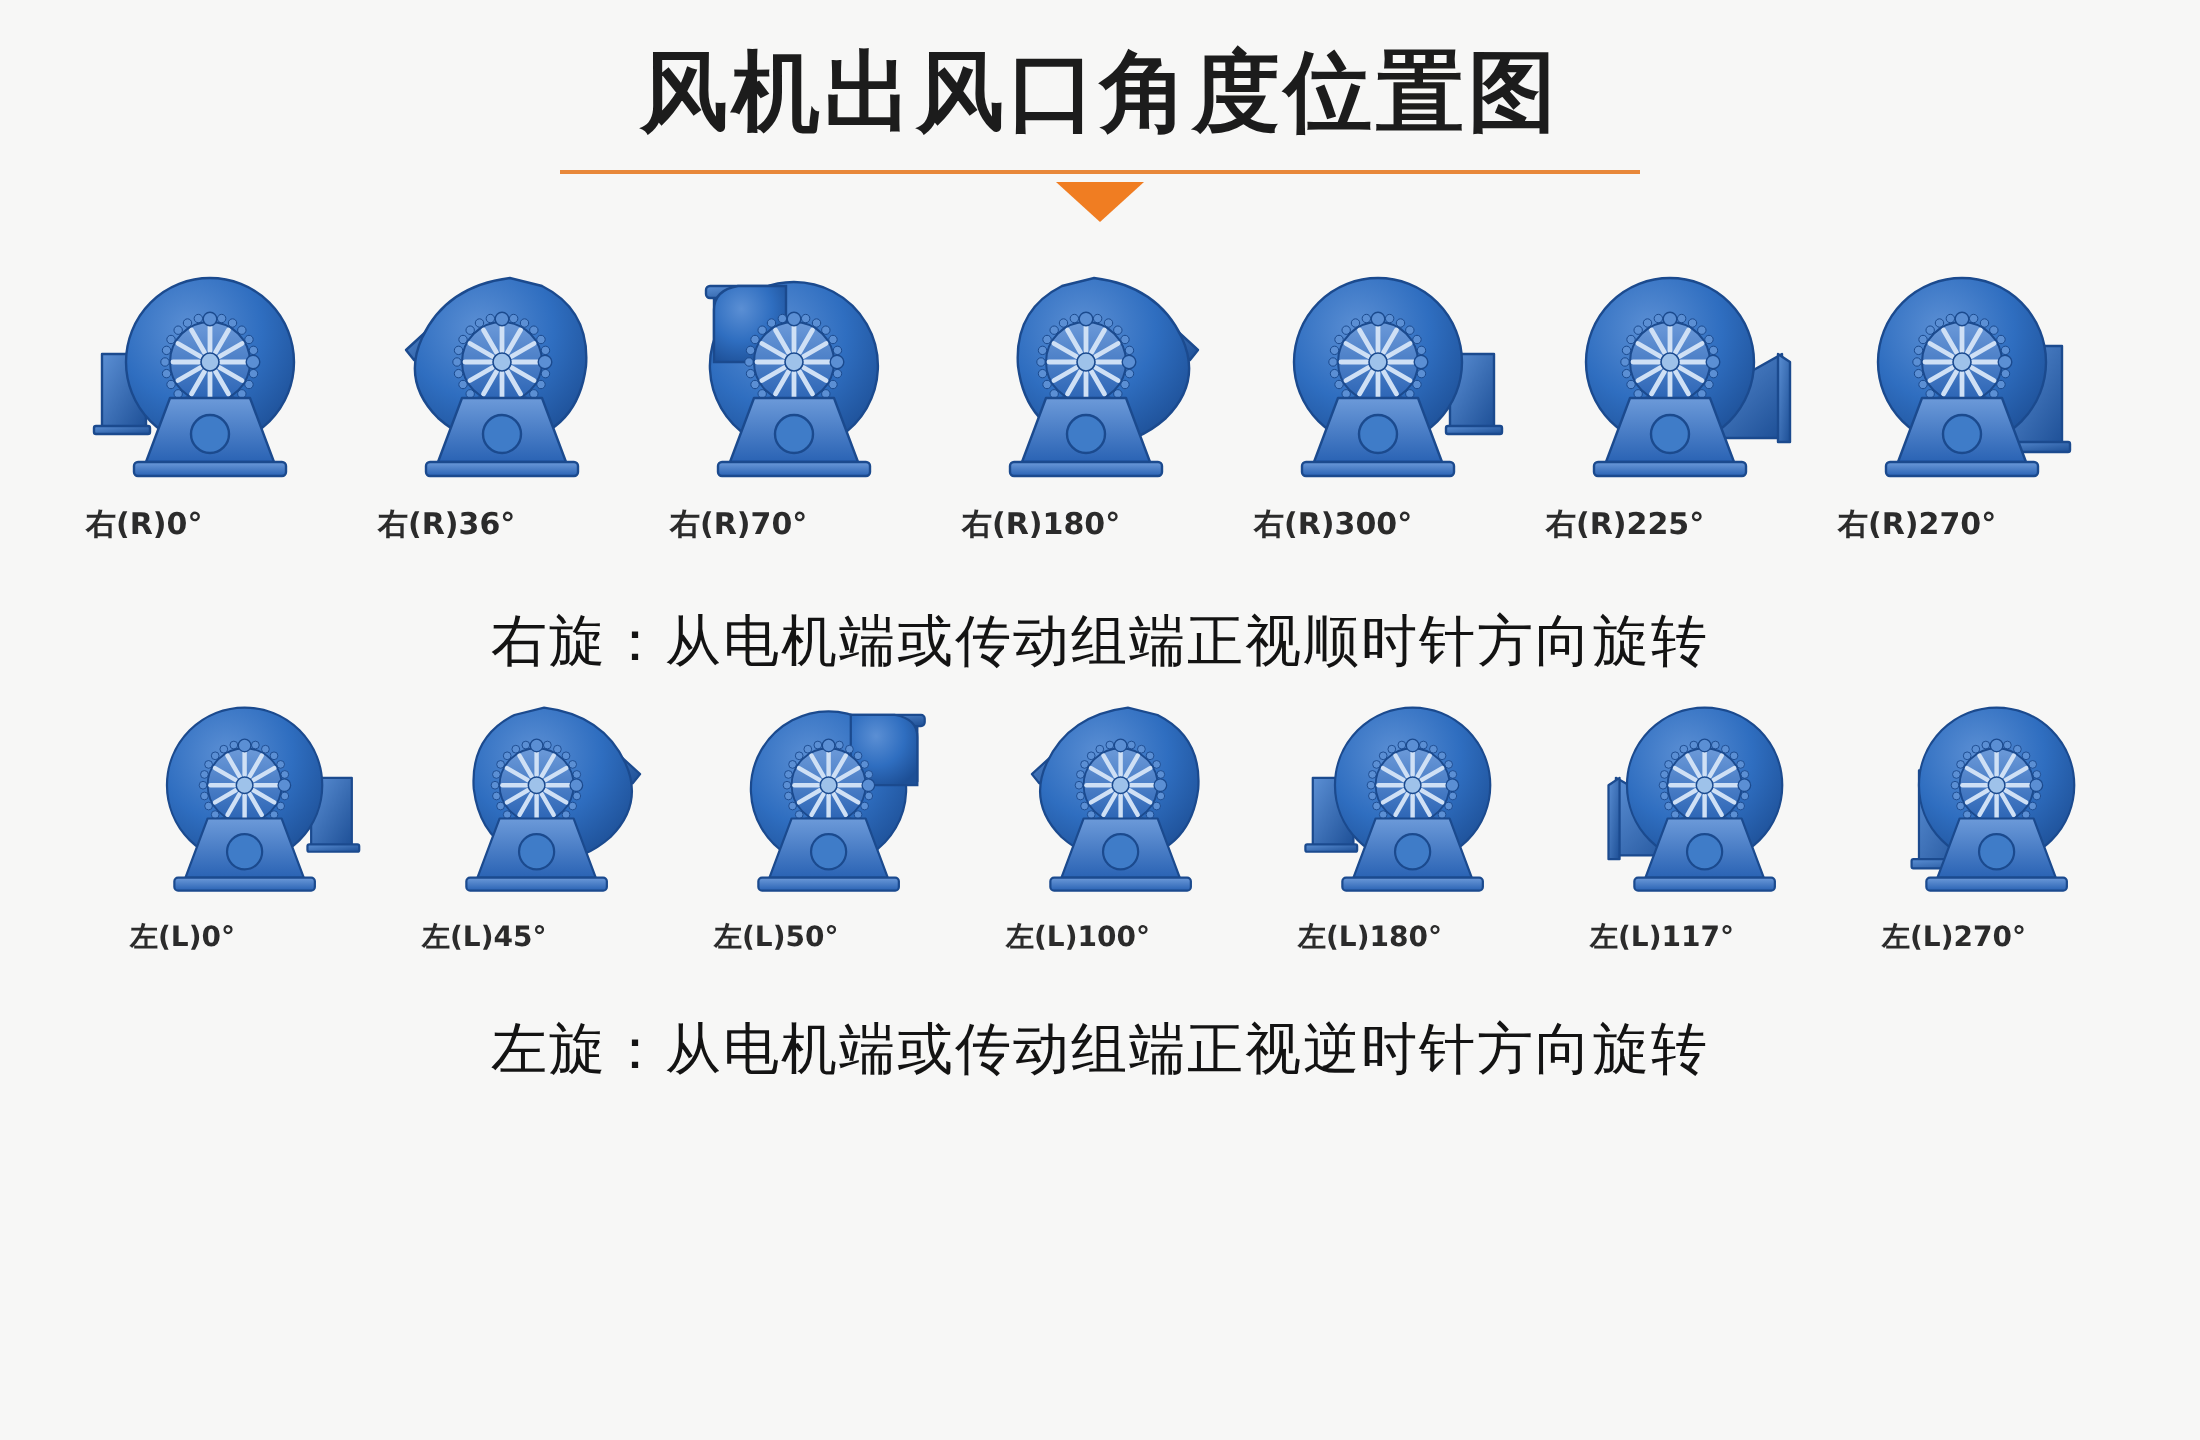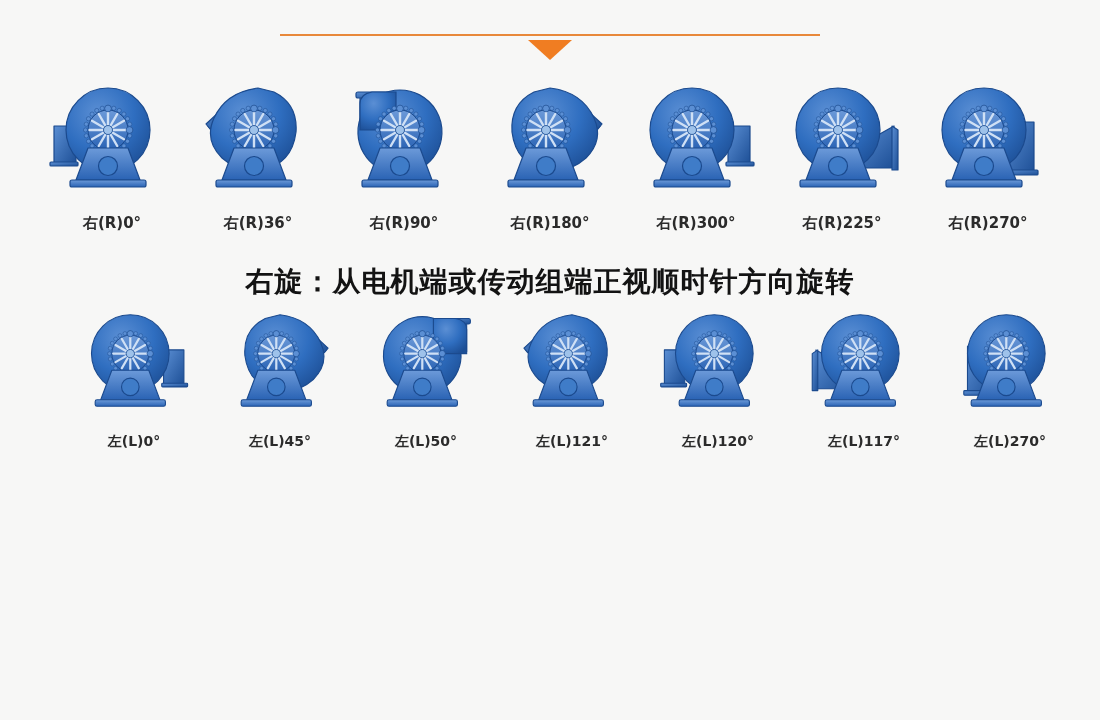--- a/index.html
+++ b/index.html
@@ -33,47 +33,48 @@
 
   
   .fan-row{
     display:flex;justify-content:center;align-items:flex-end;
     gap:8px;
   }
   .row-top{margin-top:22px;}
   .row-bottom{margin-top:8px;margin-left:44px;}
   .fan-cell{
     width:138px;
-    display:flex;flex-direction:column;align-items:center;gap:12px;
+    display:flex;flex-direction:column;
   }
   .fan-art{width:132px;height:112px;display:block;}
   .row-bottom .fan-art{width:122px;height:104px;}
   .fan-label{
     margin-top:8px;font-size:15px;font-weight:700;color:#2b2b2b;
     white-space:nowrap;letter-spacing:0px;
     font-family:"DejaVu Sans","Liberation Sans",sans-serif;
   }
   .row-bottom .fan-label{font-size:14px;}
 
   
   .caption{
     text-align:center;
-    font-size:28px;font-weight:700;color:#131313;
+    font-size:28px;font-weight:400;color:#131313;
     letter-spacing:1px;
     font-family:"DejaVu Sans","Liberation Sans",sans-serif;
   }
   .caption-top{margin-top:30px;}
   .caption-bottom{margin-top:28px;}
 </style>
 </head>
 <body>
 
 <div class="page">
 
   <div class="header">
+    <div class="title">风机出风口角度位置图</div>
     <div class="title-rule"></div>
     <div class="title-caret"></div>
   </div>
 
   <div class="fan-row row-top" id="row-0">
       <div class="fan-cell">
         <svg class="fan-art" viewBox="0 0 132 112" xmlns="http://www.w3.org/2000/svg">
 
   <defs>
     <radialGradient id="g0_0" cx="38%" cy="30%" r="78%">
@@ -277,21 +278,21 @@
     <circle cx="62" cy="48" r="4.5" fill="#9ec2ea" stroke="#1b4a8e" stroke-width="0.8"></circle>
     <circle cx="62" cy="26.5" r="3.4" fill="#5b8fd4" stroke="#1b4a8e" stroke-width="0.7"></circle>
     <circle cx="83.5" cy="48" r="3.4" fill="#5b8fd4" stroke="#1b4a8e" stroke-width="0.7"></circle>
   </g>
     <g>
     <path d="M42,66 L82,66 L94,98 L30,98 Z" fill="url(#b0_2)" stroke="#1b4a8e" stroke-width="1.2" stroke-linejoin="round"></path>
     <rect x="24" y="98" width="76" height="7" rx="2" fill="url(#b0_2)" stroke="#1b4a8e" stroke-width="1.2"></rect>
     <circle cx="62" cy="84" r="9.5" fill="#3f7cc8" stroke="#1b4a8e" stroke-width="1.2"></circle>
   </g>
   </svg>
-        <div class="fan-label">右(R)90°</div>
+        <div class="fan-label">右(R)70°</div>
       </div>
       <div class="fan-cell">
         <svg class="fan-art" viewBox="0 0 132 112" xmlns="http://www.w3.org/2000/svg">
 
   <defs>
     <radialGradient id="g0_3" cx="38%" cy="30%" r="78%">
       <stop offset="0%" stop-color="#5b8fd4"></stop>
       <stop offset="55%" stop-color="#2f6ec0"></stop>
       <stop offset="100%" stop-color="#1d4f96"></stop>
     </radialGradient>
@@ -850,21 +851,21 @@
     <circle cx="62" cy="48" r="4.5" fill="#9ec2ea" stroke="#1b4a8e" stroke-width="0.8"></circle>
     <circle cx="62" cy="26.5" r="3.4" fill="#5b8fd4" stroke="#1b4a8e" stroke-width="0.7"></circle>
     <circle cx="83.5" cy="48" r="3.4" fill="#5b8fd4" stroke="#1b4a8e" stroke-width="0.7"></circle>
   </g>
     <g>
     <path d="M42,66 L82,66 L94,98 L30,98 Z" fill="url(#b1_3)" stroke="#1b4a8e" stroke-width="1.2" stroke-linejoin="round"></path>
     <rect x="24" y="98" width="76" height="7" rx="2" fill="url(#b1_3)" stroke="#1b4a8e" stroke-width="1.2"></rect>
     <circle cx="62" cy="84" r="9.5" fill="#3f7cc8" stroke="#1b4a8e" stroke-width="1.2"></circle>
   </g>
   </svg>
-        <div class="fan-label">左(L)121°</div>
+        <div class="fan-label">左(L)100°</div>
       </div>
       <div class="fan-cell">
         <svg class="fan-art" viewBox="0 0 132 112" xmlns="http://www.w3.org/2000/svg">
 
   <defs>
     <radialGradient id="g1_4" cx="38%" cy="30%" r="78%">
       <stop offset="0%" stop-color="#5b8fd4"></stop>
       <stop offset="55%" stop-color="#2f6ec0"></stop>
       <stop offset="100%" stop-color="#1d4f96"></stop>
     </radialGradient>
@@ -921,21 +922,21 @@
     <circle cx="62" cy="48" r="4.5" fill="#9ec2ea" stroke="#1b4a8e" stroke-width="0.8"></circle>
     <circle cx="62" cy="26.5" r="3.4" fill="#5b8fd4" stroke="#1b4a8e" stroke-width="0.7"></circle>
     <circle cx="83.5" cy="48" r="3.4" fill="#5b8fd4" stroke="#1b4a8e" stroke-width="0.7"></circle>
   </g>
     <g>
     <path d="M42,66 L82,66 L94,98 L30,98 Z" fill="url(#b1_4)" stroke="#1b4a8e" stroke-width="1.2" stroke-linejoin="round"></path>
     <rect x="24" y="98" width="76" height="7" rx="2" fill="url(#b1_4)" stroke="#1b4a8e" stroke-width="1.2"></rect>
     <circle cx="62" cy="84" r="9.5" fill="#3f7cc8" stroke="#1b4a8e" stroke-width="1.2"></circle>
   </g>
   </svg>
-        <div class="fan-label">左(L)120°</div>
+        <div class="fan-label">左(L)180°</div>
       </div>
       <div class="fan-cell">
         <svg class="fan-art" viewBox="0 0 132 112" xmlns="http://www.w3.org/2000/svg">
 
   <defs>
     <radialGradient id="g1_5" cx="38%" cy="30%" r="78%">
       <stop offset="0%" stop-color="#5b8fd4"></stop>
       <stop offset="55%" stop-color="#2f6ec0"></stop>
       <stop offset="100%" stop-color="#1d4f96"></stop>
     </radialGradient>
@@ -1066,14 +1067,15 @@
   </g>
     <g>
     <path d="M42,66 L82,66 L94,98 L30,98 Z" fill="url(#b1_6)" stroke="#1b4a8e" stroke-width="1.2" stroke-linejoin="round"></path>
     <rect x="24" y="98" width="76" height="7" rx="2" fill="url(#b1_6)" stroke="#1b4a8e" stroke-width="1.2"></rect>
     <circle cx="62" cy="84" r="9.5" fill="#3f7cc8" stroke="#1b4a8e" stroke-width="1.2"></circle>
   </g>
   </svg>
         <div class="fan-label">左(L)270°</div>
       </div>
     </div>
+  <div class="caption caption-bottom">左旋：从电机端或传动组端正视逆时针方向旋转</div>
 
 </div>
 
 </body></html>

